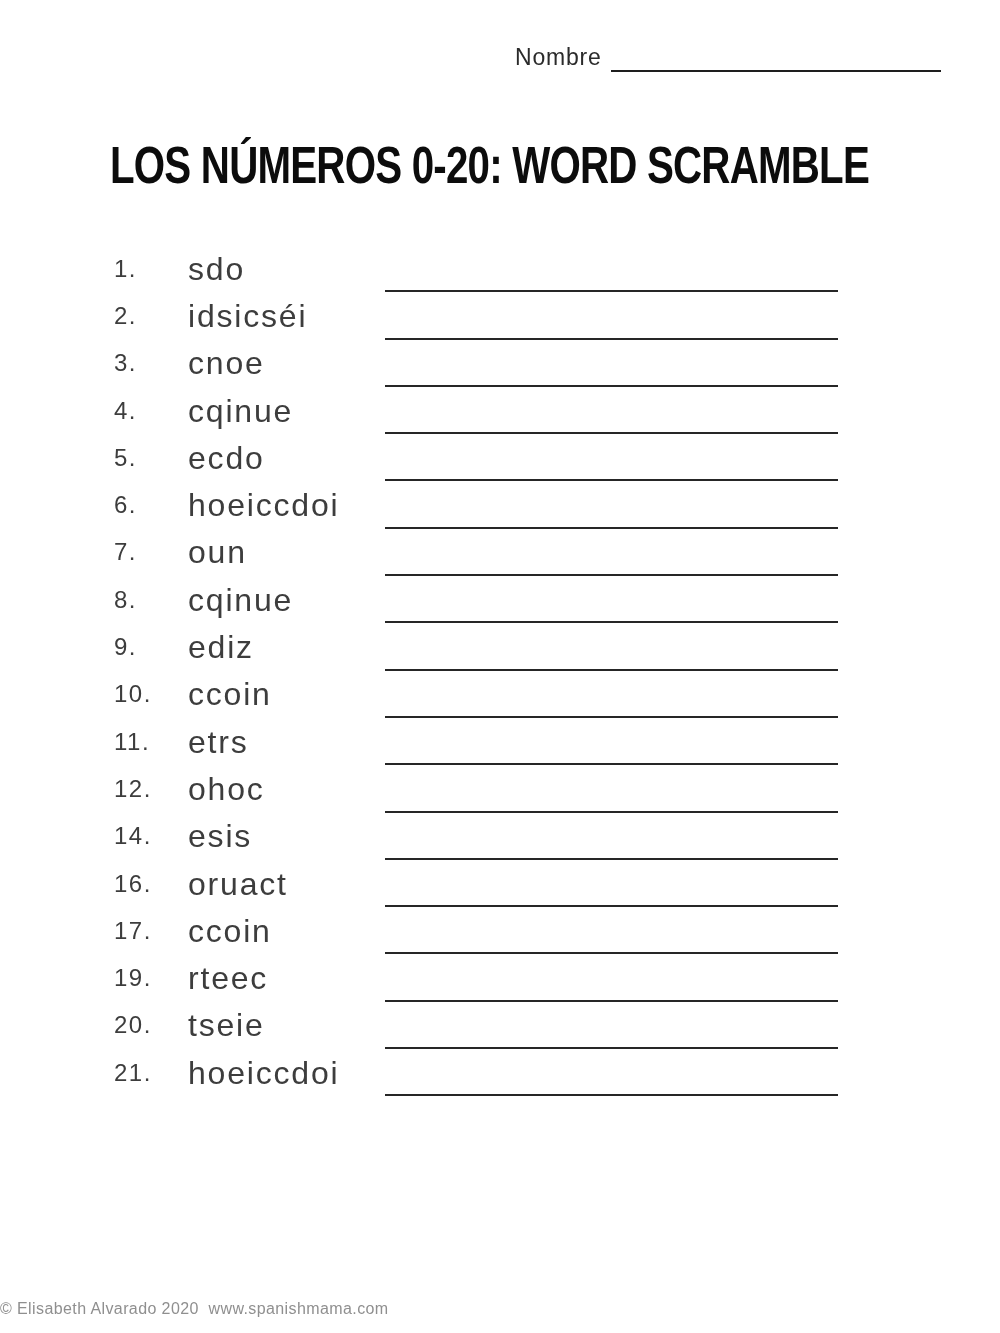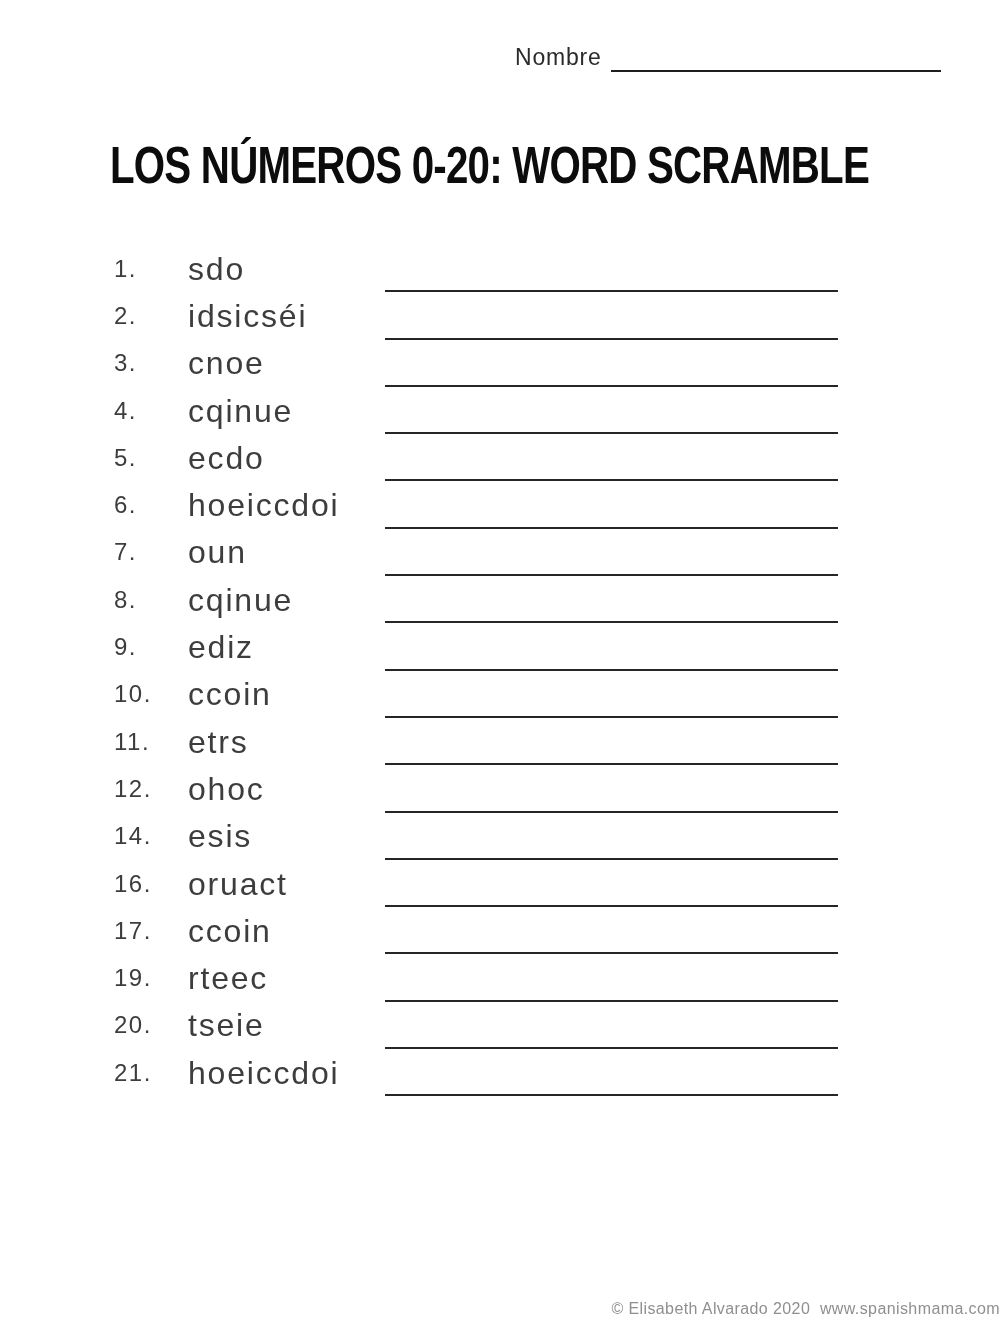--- a/index.html
+++ b/index.html
@@ -86,21 +86,21 @@
     bottom: 0;
     height: 0;
     border-bottom: 2px solid #262626;
   }
   
   .footer {
     position: absolute;
     top: 1300px;
     left: 0;
     width: 100%;
-    text-align: right;
+    text-align: left;
     font-size: 16px;
     font-weight: 300;
     color: #8f8f8f;
     letter-spacing: 0.4px;
     white-space: pre;
   }
 </style>
 </head>
 <body>
 

